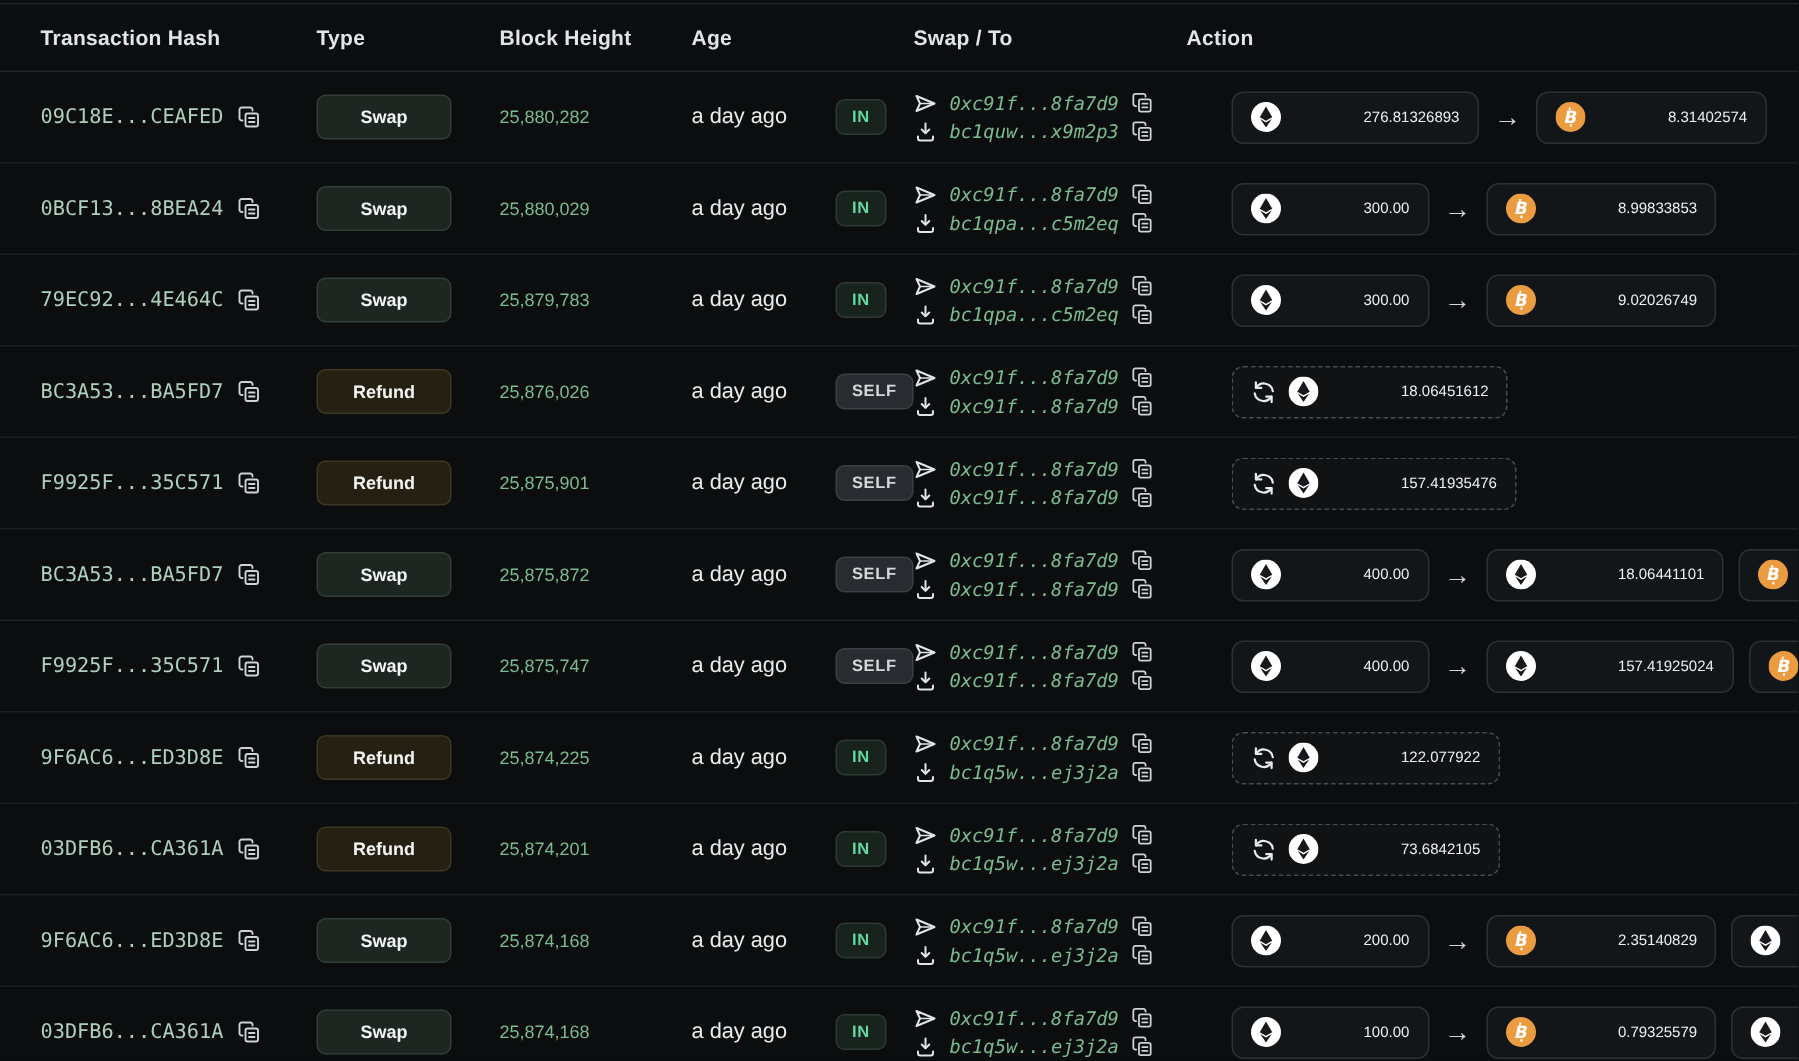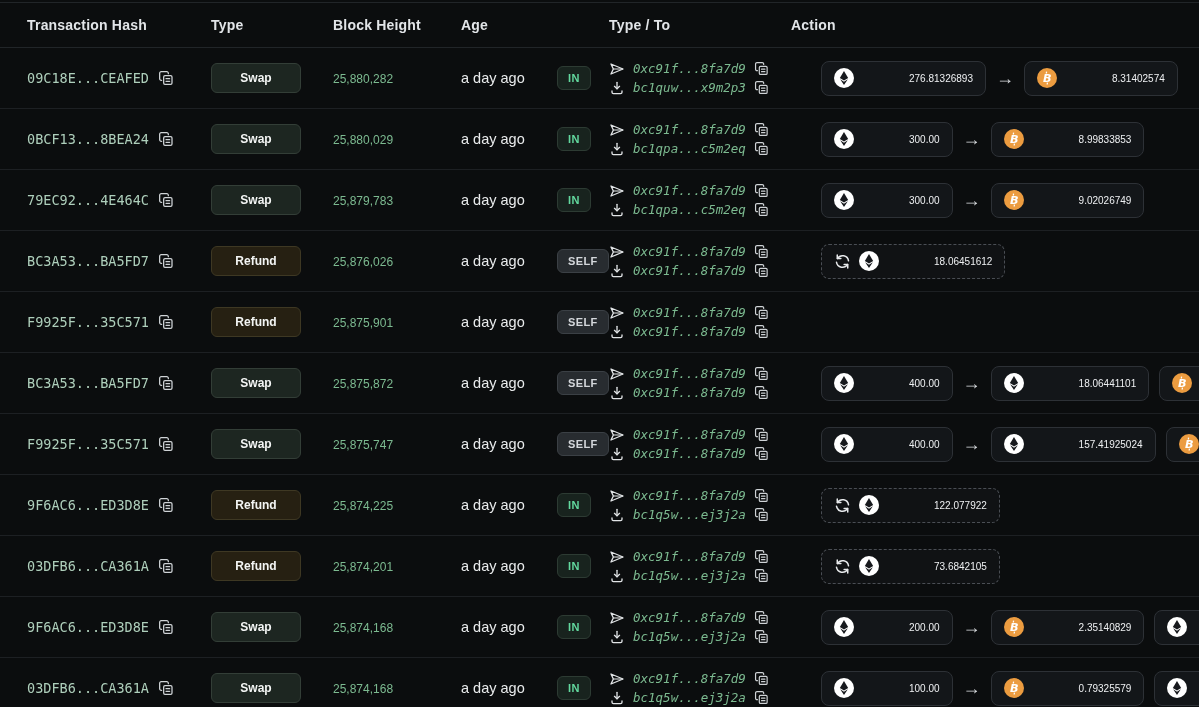--- a/index.html
+++ b/index.html
@@ -43,21 +43,21 @@
 </head>
 <body>
 
 <div class="table">
   <div class="grid header">
     <div class="hcell">Transaction Hash</div>
     <div class="hcell">Type</div>
     <div class="hcell">Block Height</div>
     <div class="hcell">Age</div>
     <div class="hcell"></div>
-    <div class="hcell">Type / To</div>
+    <div class="hcell">Swap / To</div>
     <div class="hcell">Action</div>
   </div>
   <div>
       <div class="grid row">
         <div class="hash-cell">
           <span class="hash-link">09C18E...CEAFED</span>
           <span class="copy-btn">
             <svg viewBox="0 0 24 24" fill="none" stroke="currentColor" stroke-width="1.9" stroke-linecap="round" stroke-linejoin="round">
               <rect x="8.5" y="8.5" width="12.5" height="13" rx="2"></rect>
               <path d="M5.5 15.5H4.8A2.3 2.3 0 0 1 2.5 13.2V4.8A2.3 2.3 0 0 1 4.8 2.5h8.4a2.3 2.3 0 0 1 2.3 2.3v.7"></path>
@@ -357,247 +357,200 @@
             <span class="addr">0xc91f...8fa7d9</span>
             <span class="copy-btn">
               <svg viewBox="0 0 24 24" fill="none" stroke="currentColor" stroke-width="1.9" stroke-linecap="round" stroke-linejoin="round">
                 <rect x="8.5" y="8.5" width="12.5" height="13" rx="2"></rect>
                 <path d="M5.5 15.5H4.8A2.3 2.3 0 0 1 2.5 13.2V4.8A2.3 2.3 0 0 1 4.8 2.5h8.4a2.3 2.3 0 0 1 2.3 2.3v.7"></path>
                 <path d="M12 13h5.5M12 17h5.5"></path>
               </svg>
             </span>
           </div>
         </div>
-      </div>
-      <div class="grid row">
-        <div class="hash-cell">
-          <span class="hash-link">BC3A53...BA5FD7</span>
-          <span class="copy-btn">
-            <svg viewBox="0 0 24 24" fill="none" stroke="currentColor" stroke-width="1.9" stroke-linecap="round" stroke-linejoin="round">
-              <rect x="8.5" y="8.5" width="12.5" height="13" rx="2"></rect>
-              <path d="M5.5 15.5H4.8A2.3 2.3 0 0 1 2.5 13.2V4.8A2.3 2.3 0 0 1 4.8 2.5h8.4a2.3 2.3 0 0 1 2.3 2.3v.7"></path>
-              <path d="M12 13h5.5M12 17h5.5"></path>
-            </svg>
-          </span>
-        </div>
-        <div><span class="type-btn type-swap">Swap</span></div>
-        <div><span class="block-link">25,875,872</span></div>
-        <div class="age">a day ago</div>
-        <div><span class="badge badge-self">SELF</span></div>
-        <div class="fromto">
-          <div class="addr-line">
-            <span class="dir-ic"><svg viewBox="0 0 24 24" fill="none" stroke="currentColor" stroke-width="2" stroke-linejoin="round">
-                <path d="M3 4.5 21 12 3 19.5l3.5-7.5L3 4.5z"></path>
-                <path d="M6.5 12H21" stroke-width="1.6"></path>
-              </svg></span>
-            <span class="addr">0xc91f...8fa7d9</span>
-            <span class="copy-btn">
-              <svg viewBox="0 0 24 24" fill="none" stroke="currentColor" stroke-width="1.9" stroke-linecap="round" stroke-linejoin="round">
-                <rect x="8.5" y="8.5" width="12.5" height="13" rx="2"></rect>
-                <path d="M5.5 15.5H4.8A2.3 2.3 0 0 1 2.5 13.2V4.8A2.3 2.3 0 0 1 4.8 2.5h8.4a2.3 2.3 0 0 1 2.3 2.3v.7"></path>
-                <path d="M12 13h5.5M12 17h5.5"></path>
-              </svg>
-            </span>
-          </div>
-          <div class="addr-line">
-            <span class="dir-ic"><svg viewBox="0 0 24 24" fill="none" stroke="currentColor" stroke-width="2" stroke-linecap="round" stroke-linejoin="round">
-                <path d="M12 3.5v9.5"></path>
-                <path d="m8.2 9.5 3.8 3.8 3.8-3.8"></path>
-                <path d="M4.5 16.5v1.8a2.2 2.2 0 0 0 2.2 2.2h10.6a2.2 2.2 0 0 0 2.2-2.2v-1.8"></path>
-              </svg></span>
-            <span class="addr">0xc91f...8fa7d9</span>
-            <span class="copy-btn">
-              <svg viewBox="0 0 24 24" fill="none" stroke="currentColor" stroke-width="1.9" stroke-linecap="round" stroke-linejoin="round">
-                <rect x="8.5" y="8.5" width="12.5" height="13" rx="2"></rect>
-                <path d="M5.5 15.5H4.8A2.3 2.3 0 0 1 2.5 13.2V4.8A2.3 2.3 0 0 1 4.8 2.5h8.4a2.3 2.3 0 0 1 2.3 2.3v.7"></path>
-                <path d="M12 13h5.5M12 17h5.5"></path>
-              </svg>
-            </span>
-          </div>
-        </div>
-        <div class="action-cell">
-          <div class="abox">
-            <span class="coin-ic"><svg viewBox="0 0 24 24">
-                <circle cx="12" cy="12" r="12" fill="#ffffff"></circle>
-                <path fill="#17191d" d="M12 3.6 17 12.1 12 15 7 12.1 12 3.6z"></path>
-                <path fill="#17191d" d="M12 16.4 16.6 13.5 12 20.4 7.4 13.5 12 16.4z"></path>
-              </svg></span>
-            <span class="amt">400.00</span>
-          </div>
-          <span class="arrow">→</span>
-          <div class="abox">
-            <span class="coin-ic"><svg viewBox="0 0 24 24">
-                <circle cx="12" cy="12" r="12" fill="#ffffff"></circle>
-                <path fill="#17191d" d="M12 3.6 17 12.1 12 15 7 12.1 12 3.6z"></path>
-                <path fill="#17191d" d="M12 16.4 16.6 13.5 12 20.4 7.4 13.5 12 16.4z"></path>
-              </svg></span>
-            <span class="amt">18.06441101</span>
-          </div>
-          <div class="abox">
-            <span class="coin-ic"><svg viewBox="0 0 24 24">
-                <circle cx="12" cy="12" r="12" fill="#ec9c40"></circle>
-                <text x="12.4" y="16.6" text-anchor="middle" font-size="13.5" font-weight="bold" font-style="italic" fill="#ffffff" font-family="DejaVu Sans, sans-serif">B</text>
-                <rect x="10.6" y="4.4" width="1.5" height="2.2" fill="#ffffff" transform="rotate(8 11.3 5.5)"></rect>
-                <rect x="11.6" y="17.6" width="1.5" height="2.2" fill="#ffffff" transform="rotate(8 12.3 18.7)"></rect>
-              </svg></span>
-            <span class="amt">11.48544531</span>
-          </div>
-        </div>
-      </div>
-      <div class="grid row">
-        <div class="hash-cell">
-          <span class="hash-link">F9925F...35C571</span>
-          <span class="copy-btn">
-            <svg viewBox="0 0 24 24" fill="none" stroke="currentColor" stroke-width="1.9" stroke-linecap="round" stroke-linejoin="round">
-              <rect x="8.5" y="8.5" width="12.5" height="13" rx="2"></rect>
-              <path d="M5.5 15.5H4.8A2.3 2.3 0 0 1 2.5 13.2V4.8A2.3 2.3 0 0 1 4.8 2.5h8.4a2.3 2.3 0 0 1 2.3 2.3v.7"></path>
-              <path d="M12 13h5.5M12 17h5.5"></path>
-            </svg>
-          </span>
-        </div>
-        <div><span class="type-btn type-swap">Swap</span></div>
-        <div><span class="block-link">25,875,747</span></div>
-        <div class="age">a day ago</div>
-        <div><span class="badge badge-self">SELF</span></div>
-        <div class="fromto">
-          <div class="addr-line">
-            <span class="dir-ic"><svg viewBox="0 0 24 24" fill="none" stroke="currentColor" stroke-width="2" stroke-linejoin="round">
-                <path d="M3 4.5 21 12 3 19.5l3.5-7.5L3 4.5z"></path>
-                <path d="M6.5 12H21" stroke-width="1.6"></path>
-              </svg></span>
-            <span class="addr">0xc91f...8fa7d9</span>
-            <span class="copy-btn">
-              <svg viewBox="0 0 24 24" fill="none" stroke="currentColor" stroke-width="1.9" stroke-linecap="round" stroke-linejoin="round">
-                <rect x="8.5" y="8.5" width="12.5" height="13" rx="2"></rect>
-                <path d="M5.5 15.5H4.8A2.3 2.3 0 0 1 2.5 13.2V4.8A2.3 2.3 0 0 1 4.8 2.5h8.4a2.3 2.3 0 0 1 2.3 2.3v.7"></path>
-                <path d="M12 13h5.5M12 17h5.5"></path>
-              </svg>
-            </span>
-          </div>
-          <div class="addr-line">
-            <span class="dir-ic"><svg viewBox="0 0 24 24" fill="none" stroke="currentColor" stroke-width="2" stroke-linecap="round" stroke-linejoin="round">
-                <path d="M12 3.5v9.5"></path>
-                <path d="m8.2 9.5 3.8 3.8 3.8-3.8"></path>
-                <path d="M4.5 16.5v1.8a2.2 2.2 0 0 0 2.2 2.2h10.6a2.2 2.2 0 0 0 2.2-2.2v-1.8"></path>
-              </svg></span>
-            <span class="addr">0xc91f...8fa7d9</span>
-            <span class="copy-btn">
-              <svg viewBox="0 0 24 24" fill="none" stroke="currentColor" stroke-width="1.9" stroke-linecap="round" stroke-linejoin="round">
-                <rect x="8.5" y="8.5" width="12.5" height="13" rx="2"></rect>
-                <path d="M5.5 15.5H4.8A2.3 2.3 0 0 1 2.5 13.2V4.8A2.3 2.3 0 0 1 4.8 2.5h8.4a2.3 2.3 0 0 1 2.3 2.3v.7"></path>
-                <path d="M12 13h5.5M12 17h5.5"></path>
-              </svg>
-            </span>
-          </div>
-        </div>
-        <div class="action-cell">
-          <div class="abox">
-            <span class="coin-ic"><svg viewBox="0 0 24 24">
-                <circle cx="12" cy="12" r="12" fill="#ffffff"></circle>
-                <path fill="#17191d" d="M12 3.6 17 12.1 12 15 7 12.1 12 3.6z"></path>
-                <path fill="#17191d" d="M12 16.4 16.6 13.5 12 20.4 7.4 13.5 12 16.4z"></path>
-              </svg></span>
-            <span class="amt">400.00</span>
-          </div>
-          <span class="arrow">→</span>
-          <div class="abox">
-            <span class="coin-ic"><svg viewBox="0 0 24 24">
-                <circle cx="12" cy="12" r="12" fill="#ffffff"></circle>
-                <path fill="#17191d" d="M12 3.6 17 12.1 12 15 7 12.1 12 3.6z"></path>
-                <path fill="#17191d" d="M12 16.4 16.6 13.5 12 20.4 7.4 13.5 12 16.4z"></path>
-              </svg></span>
-            <span class="amt">157.41925024</span>
-          </div>
-          <div class="abox">
-            <span class="coin-ic"><svg viewBox="0 0 24 24">
-                <circle cx="12" cy="12" r="12" fill="#ec9c40"></circle>
-                <text x="12.4" y="16.6" text-anchor="middle" font-size="13.5" font-weight="bold" font-style="italic" fill="#ffffff" font-family="DejaVu Sans, sans-serif">B</text>
-                <rect x="10.6" y="4.4" width="1.5" height="2.2" fill="#ffffff" transform="rotate(8 11.3 5.5)"></rect>
-                <rect x="11.6" y="17.6" width="1.5" height="2.2" fill="#ffffff" transform="rotate(8 12.3 18.7)"></rect>
-              </svg></span>
-            <span class="amt">7.32928181</span>
-          </div>
-        </div>
-      </div>
-      <div class="grid row">
-        <div class="hash-cell">
-          <span class="hash-link">9F6AC6...ED3D8E</span>
-          <span class="copy-btn">
-            <svg viewBox="0 0 24 24" fill="none" stroke="currentColor" stroke-width="1.9" stroke-linecap="round" stroke-linejoin="round">
-              <rect x="8.5" y="8.5" width="12.5" height="13" rx="2"></rect>
-              <path d="M5.5 15.5H4.8A2.3 2.3 0 0 1 2.5 13.2V4.8A2.3 2.3 0 0 1 4.8 2.5h8.4a2.3 2.3 0 0 1 2.3 2.3v.7"></path>
-              <path d="M12 13h5.5M12 17h5.5"></path>
-            </svg>
-          </span>
-        </div>
-        <div><span class="type-btn type-refund">Refund</span></div>
-        <div><span class="block-link">25,874,225</span></div>
-        <div class="age">a day ago</div>
-        <div><span class="badge badge-in">IN</span></div>
-        <div class="fromto">
-          <div class="addr-line">
-            <span class="dir-ic"><svg viewBox="0 0 24 24" fill="none" stroke="currentColor" stroke-width="2" stroke-linejoin="round">
-                <path d="M3 4.5 21 12 3 19.5l3.5-7.5L3 4.5z"></path>
-                <path d="M6.5 12H21" stroke-width="1.6"></path>
-              </svg></span>
-            <span class="addr">0xc91f...8fa7d9</span>
-            <span class="copy-btn">
-              <svg viewBox="0 0 24 24" fill="none" stroke="currentColor" stroke-width="1.9" stroke-linecap="round" stroke-linejoin="round">
-                <rect x="8.5" y="8.5" width="12.5" height="13" rx="2"></rect>
-                <path d="M5.5 15.5H4.8A2.3 2.3 0 0 1 2.5 13.2V4.8A2.3 2.3 0 0 1 4.8 2.5h8.4a2.3 2.3 0 0 1 2.3 2.3v.7"></path>
-                <path d="M12 13h5.5M12 17h5.5"></path>
-              </svg>
-            </span>
-          </div>
-          <div class="addr-line">
-            <span class="dir-ic"><svg viewBox="0 0 24 24" fill="none" stroke="currentColor" stroke-width="2" stroke-linecap="round" stroke-linejoin="round">
-                <path d="M12 3.5v9.5"></path>
-                <path d="m8.2 9.5 3.8 3.8 3.8-3.8"></path>
-                <path d="M4.5 16.5v1.8a2.2 2.2 0 0 0 2.2 2.2h10.6a2.2 2.2 0 0 0 2.2-2.2v-1.8"></path>
-              </svg></span>
-            <span class="addr">bc1q5w...ej3j2a</span>
-            <span class="copy-btn">
-              <svg viewBox="0 0 24 24" fill="none" stroke="currentColor" stroke-width="1.9" stroke-linecap="round" stroke-linejoin="round">
-                <rect x="8.5" y="8.5" width="12.5" height="13" rx="2"></rect>
-                <path d="M5.5 15.5H4.8A2.3 2.3 0 0 1 2.5 13.2V4.8A2.3 2.3 0 0 1 4.8 2.5h8.4a2.3 2.3 0 0 1 2.3 2.3v.7"></path>
-                <path d="M12 13h5.5M12 17h5.5"></path>
-              </svg>
-            </span>
-          </div>
-        </div>
         <div class="action-cell">
           <div class="abox dashed">
             <span class="refresh-ic"><svg viewBox="0 0 24 24" fill="none" stroke="currentColor" stroke-width="2.1" stroke-linecap="round" stroke-linejoin="round">
                 <path d="M20.5 11a8.5 8.5 0 0 0-15.6-3.2"></path>
                 <path d="M4.6 2.8v5.1h5.1"></path>
                 <path d="M3.5 13a8.5 8.5 0 0 0 15.6 3.2"></path>
                 <path d="M19.4 21.2v-5.1h-5.1"></path>
               </svg></span>
             <span class="coin-ic"><svg viewBox="0 0 24 24">
                 <circle cx="12" cy="12" r="12" fill="#ffffff"></circle>
                 <path fill="#17191d" d="M12 3.6 17 12.1 12 15 7 12.1 12 3.6z"></path>
                 <path fill="#17191d" d="M12 16.4 16.6 13.5 12 20.4 7.4 13.5 12 16.4z"></path>
               </svg></span>
-            <span class="amt">122.077922</span>
-          </div>
-        </div>
-      </div>
-      <div class="grid row">
-        <div class="hash-cell">
-          <span class="hash-link">03DFB6...CA361A</span>
+            <span class="amt">157.41935476</span>
+          </div>
+        </div>
+      </div>
+      <div class="grid row">
+        <div class="hash-cell">
+          <span class="hash-link">BC3A53...BA5FD7</span>
+          <span class="copy-btn">
+            <svg viewBox="0 0 24 24" fill="none" stroke="currentColor" stroke-width="1.9" stroke-linecap="round" stroke-linejoin="round">
+              <rect x="8.5" y="8.5" width="12.5" height="13" rx="2"></rect>
+              <path d="M5.5 15.5H4.8A2.3 2.3 0 0 1 2.5 13.2V4.8A2.3 2.3 0 0 1 4.8 2.5h8.4a2.3 2.3 0 0 1 2.3 2.3v.7"></path>
+              <path d="M12 13h5.5M12 17h5.5"></path>
+            </svg>
+          </span>
+        </div>
+        <div><span class="type-btn type-swap">Swap</span></div>
+        <div><span class="block-link">25,875,872</span></div>
+        <div class="age">a day ago</div>
+        <div><span class="badge badge-self">SELF</span></div>
+        <div class="fromto">
+          <div class="addr-line">
+            <span class="dir-ic"><svg viewBox="0 0 24 24" fill="none" stroke="currentColor" stroke-width="2" stroke-linejoin="round">
+                <path d="M3 4.5 21 12 3 19.5l3.5-7.5L3 4.5z"></path>
+                <path d="M6.5 12H21" stroke-width="1.6"></path>
+              </svg></span>
+            <span class="addr">0xc91f...8fa7d9</span>
+            <span class="copy-btn">
+              <svg viewBox="0 0 24 24" fill="none" stroke="currentColor" stroke-width="1.9" stroke-linecap="round" stroke-linejoin="round">
+                <rect x="8.5" y="8.5" width="12.5" height="13" rx="2"></rect>
+                <path d="M5.5 15.5H4.8A2.3 2.3 0 0 1 2.5 13.2V4.8A2.3 2.3 0 0 1 4.8 2.5h8.4a2.3 2.3 0 0 1 2.3 2.3v.7"></path>
+                <path d="M12 13h5.5M12 17h5.5"></path>
+              </svg>
+            </span>
+          </div>
+          <div class="addr-line">
+            <span class="dir-ic"><svg viewBox="0 0 24 24" fill="none" stroke="currentColor" stroke-width="2" stroke-linecap="round" stroke-linejoin="round">
+                <path d="M12 3.5v9.5"></path>
+                <path d="m8.2 9.5 3.8 3.8 3.8-3.8"></path>
+                <path d="M4.5 16.5v1.8a2.2 2.2 0 0 0 2.2 2.2h10.6a2.2 2.2 0 0 0 2.2-2.2v-1.8"></path>
+              </svg></span>
+            <span class="addr">0xc91f...8fa7d9</span>
+            <span class="copy-btn">
+              <svg viewBox="0 0 24 24" fill="none" stroke="currentColor" stroke-width="1.9" stroke-linecap="round" stroke-linejoin="round">
+                <rect x="8.5" y="8.5" width="12.5" height="13" rx="2"></rect>
+                <path d="M5.5 15.5H4.8A2.3 2.3 0 0 1 2.5 13.2V4.8A2.3 2.3 0 0 1 4.8 2.5h8.4a2.3 2.3 0 0 1 2.3 2.3v.7"></path>
+                <path d="M12 13h5.5M12 17h5.5"></path>
+              </svg>
+            </span>
+          </div>
+        </div>
+        <div class="action-cell">
+          <div class="abox">
+            <span class="coin-ic"><svg viewBox="0 0 24 24">
+                <circle cx="12" cy="12" r="12" fill="#ffffff"></circle>
+                <path fill="#17191d" d="M12 3.6 17 12.1 12 15 7 12.1 12 3.6z"></path>
+                <path fill="#17191d" d="M12 16.4 16.6 13.5 12 20.4 7.4 13.5 12 16.4z"></path>
+              </svg></span>
+            <span class="amt">400.00</span>
+          </div>
+          <span class="arrow">→</span>
+          <div class="abox">
+            <span class="coin-ic"><svg viewBox="0 0 24 24">
+                <circle cx="12" cy="12" r="12" fill="#ffffff"></circle>
+                <path fill="#17191d" d="M12 3.6 17 12.1 12 15 7 12.1 12 3.6z"></path>
+                <path fill="#17191d" d="M12 16.4 16.6 13.5 12 20.4 7.4 13.5 12 16.4z"></path>
+              </svg></span>
+            <span class="amt">18.06441101</span>
+          </div>
+          <div class="abox">
+            <span class="coin-ic"><svg viewBox="0 0 24 24">
+                <circle cx="12" cy="12" r="12" fill="#ec9c40"></circle>
+                <text x="12.4" y="16.6" text-anchor="middle" font-size="13.5" font-weight="bold" font-style="italic" fill="#ffffff" font-family="DejaVu Sans, sans-serif">B</text>
+                <rect x="10.6" y="4.4" width="1.5" height="2.2" fill="#ffffff" transform="rotate(8 11.3 5.5)"></rect>
+                <rect x="11.6" y="17.6" width="1.5" height="2.2" fill="#ffffff" transform="rotate(8 12.3 18.7)"></rect>
+              </svg></span>
+            <span class="amt">11.48544531</span>
+          </div>
+        </div>
+      </div>
+      <div class="grid row">
+        <div class="hash-cell">
+          <span class="hash-link">F9925F...35C571</span>
+          <span class="copy-btn">
+            <svg viewBox="0 0 24 24" fill="none" stroke="currentColor" stroke-width="1.9" stroke-linecap="round" stroke-linejoin="round">
+              <rect x="8.5" y="8.5" width="12.5" height="13" rx="2"></rect>
+              <path d="M5.5 15.5H4.8A2.3 2.3 0 0 1 2.5 13.2V4.8A2.3 2.3 0 0 1 4.8 2.5h8.4a2.3 2.3 0 0 1 2.3 2.3v.7"></path>
+              <path d="M12 13h5.5M12 17h5.5"></path>
+            </svg>
+          </span>
+        </div>
+        <div><span class="type-btn type-swap">Swap</span></div>
+        <div><span class="block-link">25,875,747</span></div>
+        <div class="age">a day ago</div>
+        <div><span class="badge badge-self">SELF</span></div>
+        <div class="fromto">
+          <div class="addr-line">
+            <span class="dir-ic"><svg viewBox="0 0 24 24" fill="none" stroke="currentColor" stroke-width="2" stroke-linejoin="round">
+                <path d="M3 4.5 21 12 3 19.5l3.5-7.5L3 4.5z"></path>
+                <path d="M6.5 12H21" stroke-width="1.6"></path>
+              </svg></span>
+            <span class="addr">0xc91f...8fa7d9</span>
+            <span class="copy-btn">
+              <svg viewBox="0 0 24 24" fill="none" stroke="currentColor" stroke-width="1.9" stroke-linecap="round" stroke-linejoin="round">
+                <rect x="8.5" y="8.5" width="12.5" height="13" rx="2"></rect>
+                <path d="M5.5 15.5H4.8A2.3 2.3 0 0 1 2.5 13.2V4.8A2.3 2.3 0 0 1 4.8 2.5h8.4a2.3 2.3 0 0 1 2.3 2.3v.7"></path>
+                <path d="M12 13h5.5M12 17h5.5"></path>
+              </svg>
+            </span>
+          </div>
+          <div class="addr-line">
+            <span class="dir-ic"><svg viewBox="0 0 24 24" fill="none" stroke="currentColor" stroke-width="2" stroke-linecap="round" stroke-linejoin="round">
+                <path d="M12 3.5v9.5"></path>
+                <path d="m8.2 9.5 3.8 3.8 3.8-3.8"></path>
+                <path d="M4.5 16.5v1.8a2.2 2.2 0 0 0 2.2 2.2h10.6a2.2 2.2 0 0 0 2.2-2.2v-1.8"></path>
+              </svg></span>
+            <span class="addr">0xc91f...8fa7d9</span>
+            <span class="copy-btn">
+              <svg viewBox="0 0 24 24" fill="none" stroke="currentColor" stroke-width="1.9" stroke-linecap="round" stroke-linejoin="round">
+                <rect x="8.5" y="8.5" width="12.5" height="13" rx="2"></rect>
+                <path d="M5.5 15.5H4.8A2.3 2.3 0 0 1 2.5 13.2V4.8A2.3 2.3 0 0 1 4.8 2.5h8.4a2.3 2.3 0 0 1 2.3 2.3v.7"></path>
+                <path d="M12 13h5.5M12 17h5.5"></path>
+              </svg>
+            </span>
+          </div>
+        </div>
+        <div class="action-cell">
+          <div class="abox">
+            <span class="coin-ic"><svg viewBox="0 0 24 24">
+                <circle cx="12" cy="12" r="12" fill="#ffffff"></circle>
+                <path fill="#17191d" d="M12 3.6 17 12.1 12 15 7 12.1 12 3.6z"></path>
+                <path fill="#17191d" d="M12 16.4 16.6 13.5 12 20.4 7.4 13.5 12 16.4z"></path>
+              </svg></span>
+            <span class="amt">400.00</span>
+          </div>
+          <span class="arrow">→</span>
+          <div class="abox">
+            <span class="coin-ic"><svg viewBox="0 0 24 24">
+                <circle cx="12" cy="12" r="12" fill="#ffffff"></circle>
+                <path fill="#17191d" d="M12 3.6 17 12.1 12 15 7 12.1 12 3.6z"></path>
+                <path fill="#17191d" d="M12 16.4 16.6 13.5 12 20.4 7.4 13.5 12 16.4z"></path>
+              </svg></span>
+            <span class="amt">157.41925024</span>
+          </div>
+          <div class="abox">
+            <span class="coin-ic"><svg viewBox="0 0 24 24">
+                <circle cx="12" cy="12" r="12" fill="#ec9c40"></circle>
+                <text x="12.4" y="16.6" text-anchor="middle" font-size="13.5" font-weight="bold" font-style="italic" fill="#ffffff" font-family="DejaVu Sans, sans-serif">B</text>
+                <rect x="10.6" y="4.4" width="1.5" height="2.2" fill="#ffffff" transform="rotate(8 11.3 5.5)"></rect>
+                <rect x="11.6" y="17.6" width="1.5" height="2.2" fill="#ffffff" transform="rotate(8 12.3 18.7)"></rect>
+              </svg></span>
+            <span class="amt">7.32928181</span>
+          </div>
+        </div>
+      </div>
+      <div class="grid row">
+        <div class="hash-cell">
+          <span class="hash-link">9F6AC6...ED3D8E</span>
           <span class="copy-btn">
             <svg viewBox="0 0 24 24" fill="none" stroke="currentColor" stroke-width="1.9" stroke-linecap="round" stroke-linejoin="round">
               <rect x="8.5" y="8.5" width="12.5" height="13" rx="2"></rect>
               <path d="M5.5 15.5H4.8A2.3 2.3 0 0 1 2.5 13.2V4.8A2.3 2.3 0 0 1 4.8 2.5h8.4a2.3 2.3 0 0 1 2.3 2.3v.7"></path>
               <path d="M12 13h5.5M12 17h5.5"></path>
             </svg>
           </span>
         </div>
         <div><span class="type-btn type-refund">Refund</span></div>
-        <div><span class="block-link">25,874,201</span></div>
+        <div><span class="block-link">25,874,225</span></div>
         <div class="age">a day ago</div>
         <div><span class="badge badge-in">IN</span></div>
         <div class="fromto">
           <div class="addr-line">
             <span class="dir-ic"><svg viewBox="0 0 24 24" fill="none" stroke="currentColor" stroke-width="2" stroke-linejoin="round">
                 <path d="M3 4.5 21 12 3 19.5l3.5-7.5L3 4.5z"></path>
                 <path d="M6.5 12H21" stroke-width="1.6"></path>
               </svg></span>
             <span class="addr">0xc91f...8fa7d9</span>
             <span class="copy-btn">
@@ -630,20 +583,83 @@
                 <path d="M20.5 11a8.5 8.5 0 0 0-15.6-3.2"></path>
                 <path d="M4.6 2.8v5.1h5.1"></path>
                 <path d="M3.5 13a8.5 8.5 0 0 0 15.6 3.2"></path>
                 <path d="M19.4 21.2v-5.1h-5.1"></path>
               </svg></span>
             <span class="coin-ic"><svg viewBox="0 0 24 24">
                 <circle cx="12" cy="12" r="12" fill="#ffffff"></circle>
                 <path fill="#17191d" d="M12 3.6 17 12.1 12 15 7 12.1 12 3.6z"></path>
                 <path fill="#17191d" d="M12 16.4 16.6 13.5 12 20.4 7.4 13.5 12 16.4z"></path>
               </svg></span>
+            <span class="amt">122.077922</span>
+          </div>
+        </div>
+      </div>
+      <div class="grid row">
+        <div class="hash-cell">
+          <span class="hash-link">03DFB6...CA361A</span>
+          <span class="copy-btn">
+            <svg viewBox="0 0 24 24" fill="none" stroke="currentColor" stroke-width="1.9" stroke-linecap="round" stroke-linejoin="round">
+              <rect x="8.5" y="8.5" width="12.5" height="13" rx="2"></rect>
+              <path d="M5.5 15.5H4.8A2.3 2.3 0 0 1 2.5 13.2V4.8A2.3 2.3 0 0 1 4.8 2.5h8.4a2.3 2.3 0 0 1 2.3 2.3v.7"></path>
+              <path d="M12 13h5.5M12 17h5.5"></path>
+            </svg>
+          </span>
+        </div>
+        <div><span class="type-btn type-refund">Refund</span></div>
+        <div><span class="block-link">25,874,201</span></div>
+        <div class="age">a day ago</div>
+        <div><span class="badge badge-in">IN</span></div>
+        <div class="fromto">
+          <div class="addr-line">
+            <span class="dir-ic"><svg viewBox="0 0 24 24" fill="none" stroke="currentColor" stroke-width="2" stroke-linejoin="round">
+                <path d="M3 4.5 21 12 3 19.5l3.5-7.5L3 4.5z"></path>
+                <path d="M6.5 12H21" stroke-width="1.6"></path>
+              </svg></span>
+            <span class="addr">0xc91f...8fa7d9</span>
+            <span class="copy-btn">
+              <svg viewBox="0 0 24 24" fill="none" stroke="currentColor" stroke-width="1.9" stroke-linecap="round" stroke-linejoin="round">
+                <rect x="8.5" y="8.5" width="12.5" height="13" rx="2"></rect>
+                <path d="M5.5 15.5H4.8A2.3 2.3 0 0 1 2.5 13.2V4.8A2.3 2.3 0 0 1 4.8 2.5h8.4a2.3 2.3 0 0 1 2.3 2.3v.7"></path>
+                <path d="M12 13h5.5M12 17h5.5"></path>
+              </svg>
+            </span>
+          </div>
+          <div class="addr-line">
+            <span class="dir-ic"><svg viewBox="0 0 24 24" fill="none" stroke="currentColor" stroke-width="2" stroke-linecap="round" stroke-linejoin="round">
+                <path d="M12 3.5v9.5"></path>
+                <path d="m8.2 9.5 3.8 3.8 3.8-3.8"></path>
+                <path d="M4.5 16.5v1.8a2.2 2.2 0 0 0 2.2 2.2h10.6a2.2 2.2 0 0 0 2.2-2.2v-1.8"></path>
+              </svg></span>
+            <span class="addr">bc1q5w...ej3j2a</span>
+            <span class="copy-btn">
+              <svg viewBox="0 0 24 24" fill="none" stroke="currentColor" stroke-width="1.9" stroke-linecap="round" stroke-linejoin="round">
+                <rect x="8.5" y="8.5" width="12.5" height="13" rx="2"></rect>
+                <path d="M5.5 15.5H4.8A2.3 2.3 0 0 1 2.5 13.2V4.8A2.3 2.3 0 0 1 4.8 2.5h8.4a2.3 2.3 0 0 1 2.3 2.3v.7"></path>
+                <path d="M12 13h5.5M12 17h5.5"></path>
+              </svg>
+            </span>
+          </div>
+        </div>
+        <div class="action-cell">
+          <div class="abox dashed">
+            <span class="refresh-ic"><svg viewBox="0 0 24 24" fill="none" stroke="currentColor" stroke-width="2.1" stroke-linecap="round" stroke-linejoin="round">
+                <path d="M20.5 11a8.5 8.5 0 0 0-15.6-3.2"></path>
+                <path d="M4.6 2.8v5.1h5.1"></path>
+                <path d="M3.5 13a8.5 8.5 0 0 0 15.6 3.2"></path>
+                <path d="M19.4 21.2v-5.1h-5.1"></path>
+              </svg></span>
+            <span class="coin-ic"><svg viewBox="0 0 24 24">
+                <circle cx="12" cy="12" r="12" fill="#ffffff"></circle>
+                <path fill="#17191d" d="M12 3.6 17 12.1 12 15 7 12.1 12 3.6z"></path>
+                <path fill="#17191d" d="M12 16.4 16.6 13.5 12 20.4 7.4 13.5 12 16.4z"></path>
+              </svg></span>
             <span class="amt">73.6842105</span>
           </div>
         </div>
       </div>
       <div class="grid row">
         <div class="hash-cell">
           <span class="hash-link">9F6AC6...ED3D8E</span>
           <span class="copy-btn">
             <svg viewBox="0 0 24 24" fill="none" stroke="currentColor" stroke-width="1.9" stroke-linecap="round" stroke-linejoin="round">
               <rect x="8.5" y="8.5" width="12.5" height="13" rx="2"></rect>

